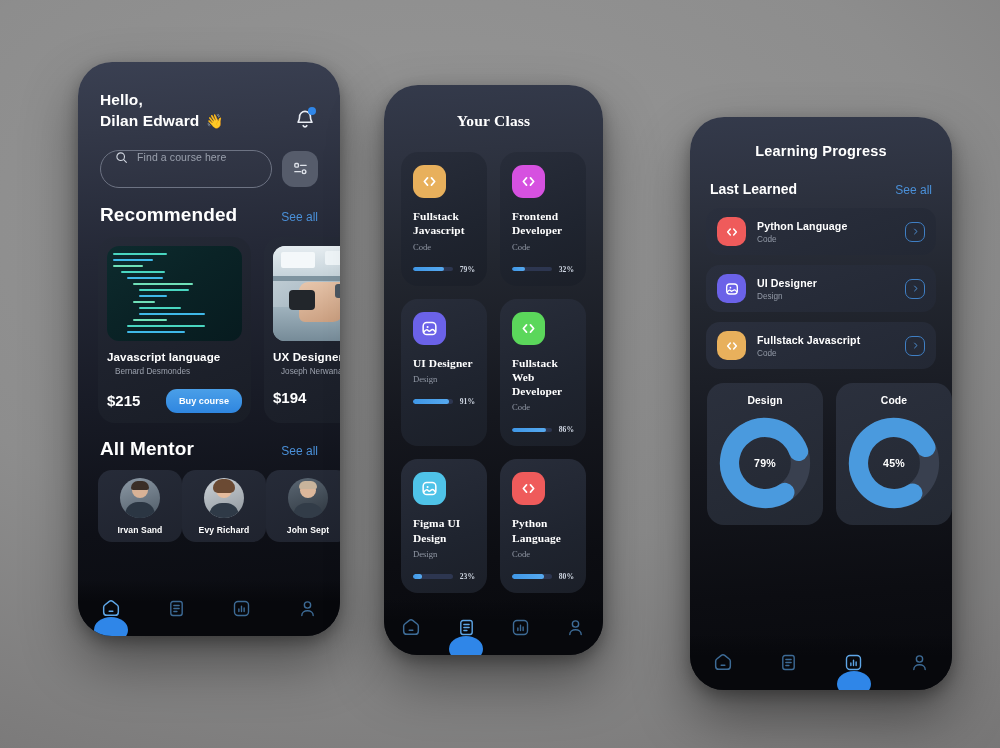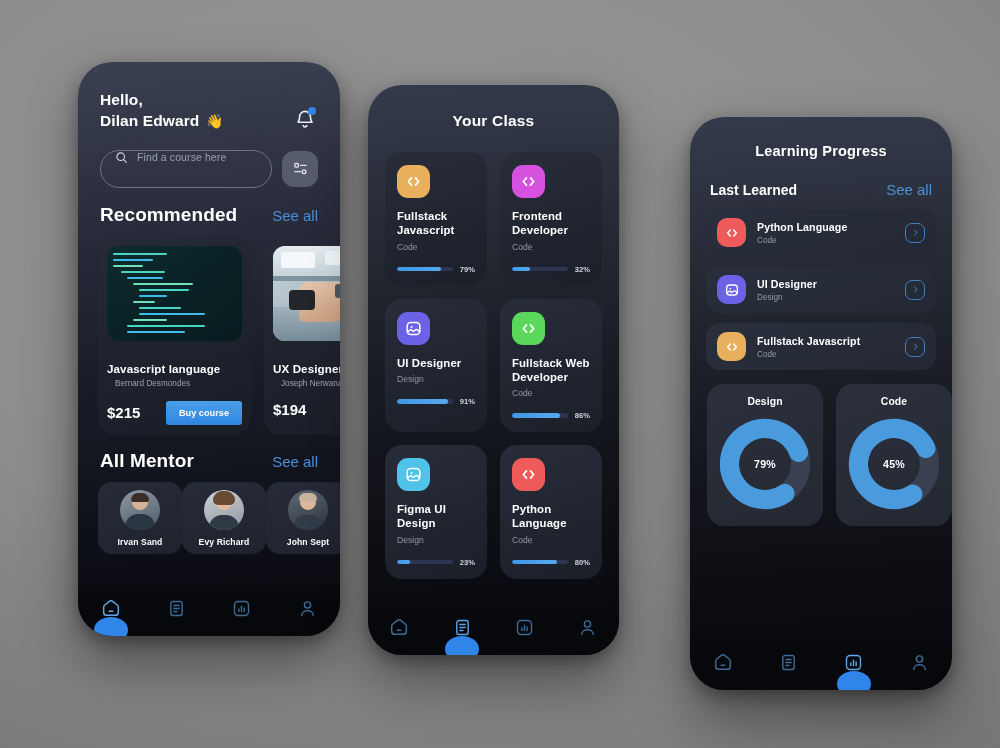--- a/index.html
+++ b/index.html
@@ -25,23 +25,24 @@
     position: absolute; inset: 0;
     border-radius: 34px;
     pointer-events: none;
   }
   #phone1 {
     left: 78px; top: 62px; width: 262px; height: 574px;
     background: linear-gradient(176deg, #3a4052 0%, #333848 12%, #242836 34%, #181b26 58%, #0e1017 80%, #0a0b10 100%);
     box-shadow: 0 26px 55px rgba(0,0,0,.42), 0 6px 16px rgba(0,0,0,.3);
   }
   #phone2 {
-    left: 368px; top: 85px; width: 251px; height: 570px;
+    left: 384px; top: 85px; width: 219px; height: 570px;
     background: linear-gradient(176deg, #343a4b 0%, #2e3341 12%, #22262f 32%, #15171e 58%, #0c0d12 82%, #08090d 100%);
     box-shadow: 0 26px 55px rgba(0,0,0,.42), 0 6px 16px rgba(0,0,0,.3);
+    font-family: Liberation Serif, serif;
   }
   #phone3 {
     left: 690px; top: 117px; width: 262px; height: 573px;
     background: linear-gradient(176deg, #343a4b 0%, #2e3341 12%, #22262f 32%, #15171e 58%, #0c0d12 82%, #08090d 100%);
     box-shadow: 0 26px 55px rgba(0,0,0,.42), 0 6px 16px rgba(0,0,0,.3);
   }
 
   
   .p1-head { padding: 28px 22px 0 22px; display: flex; justify-content: space-between; align-items: flex-end; }
   .greet-l1 { font-size: 15.5px; font-weight: bold; letter-spacing: .1px; line-height: 1.35; }
@@ -57,39 +58,39 @@
     background: rgba(255,255,255,.012);
   }
   .searchbox .ph { font-size: 10.5px; color: #9aa0ad; letter-spacing: .1px; }
   .filterbtn {
     width: 36px; height: 36px; border-radius: 12px; background: #565c6b;
     display: flex; align-items: center; justify-content: center; flex: 0 0 36px;
   }
 
   .secthead { display: flex; align-items: baseline; justify-content: space-between; padding: 16px 22px 0 22px; }
   .secthead h2 { font-size: 19px; font-weight: bold; letter-spacing: .1px; }
-  .seeall { font-size: 15px; color: #4a90d9; }
+  .seeall { font-size: 12px; color: #4a90d9; }
 
   .crow { display: flex; gap: 13px; padding: 11px 0 0 20px; }
   .ccard {
     flex: 0 0 153px; border-radius: 17px; padding: 9px 9px 10px 9px;
     background: linear-gradient(160deg, #262b38 0%, #1e222d 55%, #191d26 100%);
   }
   .cthumb { height: 95px; border-radius: 12px; overflow: hidden; position: relative; }
   .thumb-code { background: linear-gradient(145deg, #0d2b2e 0%, #0a2326 45%, #071b1f 100%); }
   .codeline { position: absolute; height: 2.4px; border-radius: 1px; }
   .thumb-ux { background: linear-gradient(150deg, #cdd8de 0%, #b3c2cb 35%, #8fa3ae 70%, #6d828f 100%); }
-  .cname { font-size: 11.6px; font-weight: bold; margin-top: 21px; letter-spacing: .1px; white-space: nowrap; }
+  .cname { font-size: 11.6px; font-weight: bold; margin-top: 9px; letter-spacing: .1px; white-space: nowrap; }
   .cauth { font-size: 8.2px; color: #9ba1ad; margin-top: 4px; margin-left: 8px; }
   .cfoot { display: flex; align-items: center; justify-content: space-between; margin-top: 13px; }
   .cprice { font-size: 15px; font-weight: bold; }
   .buybtn {
     background: linear-gradient(180deg, #4a9fe8 0%, #2f86e0 100%);
     color: #fff; font-size: 9.2px; font-weight: bold;
-    padding: 7px 13px; border-radius: 3px; white-space: nowrap;
+    padding: 7px 13px; border-radius: 11px; white-space: nowrap;
   }
 
   .mrow { display: flex; padding: 10px 16px 0 20px; }
   .mcard {
     flex: 0 0 84px; border-radius: 14px; padding: 8px 0 7px 0; text-align: center;
     background: linear-gradient(160deg, #262b38 0%, #1f232e 100%);
   }
   .mavatar { width: 40px; height: 40px; border-radius: 50%; margin: 0 auto; overflow: hidden; position: relative; }
   .mname { font-size: 8.6px; font-weight: bold; margin-top: 7px; letter-spacing: .1px; }
 

